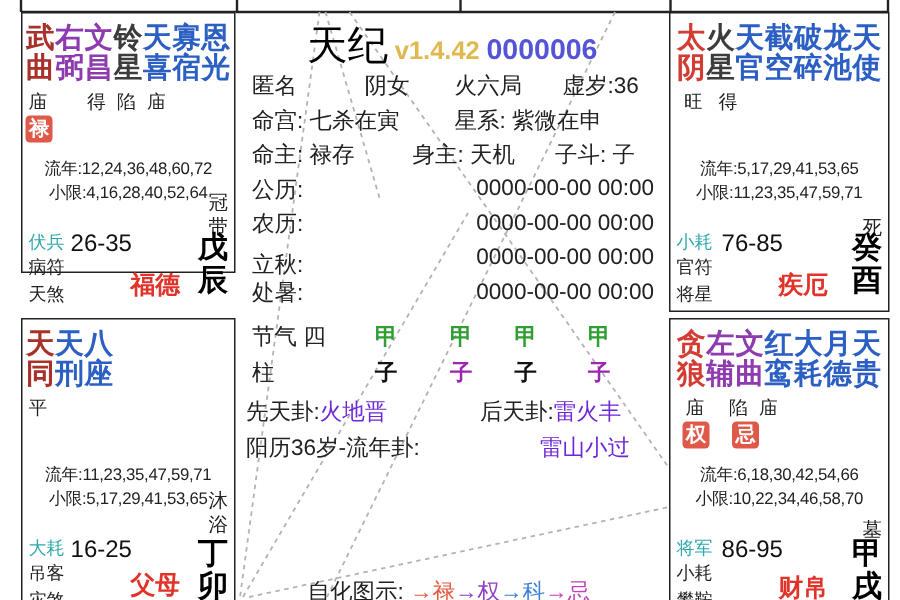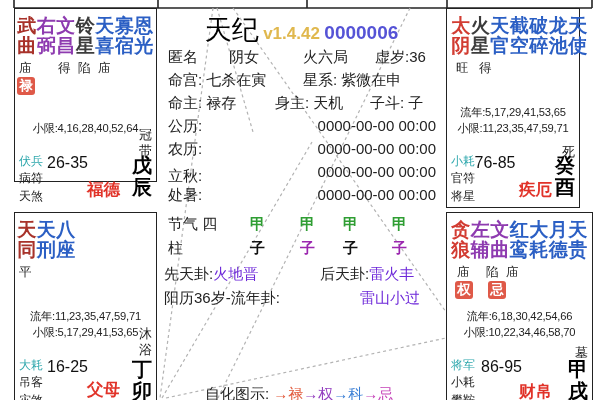--- a/index.html
+++ b/index.html
@@ -72,33 +72,34 @@
       <span class="star c-dark">铃星</span>
       <span class="star c-blue">天喜</span>
       <span class="star c-blue">寡宿</span>
       <span class="star c-blue">恩光</span>
     </div>
     <span class="status" style="left:4px">庙</span>
     <span class="status" style="left:43px">得</span>
     <span class="status" style="left:63px">陷</span>
     <span class="status" style="left:83px">庙</span>
     <span class="badge" style="left:2px">禄</span>
+    <div class="liunian">流年:12,24,36,48,60,72</div>
     <div class="xiaoxian">小限:4,16,28,40,52,64</div>
     <div class="changsheng" style="top:118px">冠带</div>
     <div class="gods">
       <div class="god-first">伏兵</div>
       <div>病符</div>
       <div>天煞</div>
     </div>
     <div class="age">26-35</div>
     <div class="pname">福德</div>
     <div class="branch">戊辰</div>
   </div>
 
-  <div class="palace" style="left:446px;top:8px;width:134px;height:200px;">
+  <div class="palace" style="left:446px;top:8px;width:147px;height:200px;">
     <div class="stars" style="left:4px">
       <span class="star c-red">太阴</span>
       <span class="star c-dark">火星</span>
       <span class="star c-blue">天官</span>
       <span class="star c-blue">截空</span>
       <span class="star c-blue">破碎</span>
       <span class="star c-blue">龙池</span>
       <span class="star c-blue">天使</span>
     </div>
     <span class="status" style="left:9px">旺</span>
@@ -165,21 +166,21 @@
   </div>
 
   <div id="center">
     <div class="trow">
       <span class="app-title">天纪</span>
       <span class="app-ver">v1.4.42</span>
       <span class="app-id">0000006</span>
     </div>
 
     <span class="crow" style="left:11px;top:40px">匿名</span>
-    <span class="crow" style="left:72px;top:40px">阴女</span>
+    <span class="crow" style="left:86px;top:40px">阴女</span>
     <span class="crow" style="left:146px;top:40px">火六局</span>
     <span class="crow" style="left:218px;top:40px">虚岁:36</span>
 
     <span class="crow" style="left:11px;top:63px">
       <span>命宫:</span>
       <span>七杀在寅</span>
     </span>
     <span class="crow" style="left:146px;top:63px">
       <span>星系:</span>
       <span>紫微在申</span>

